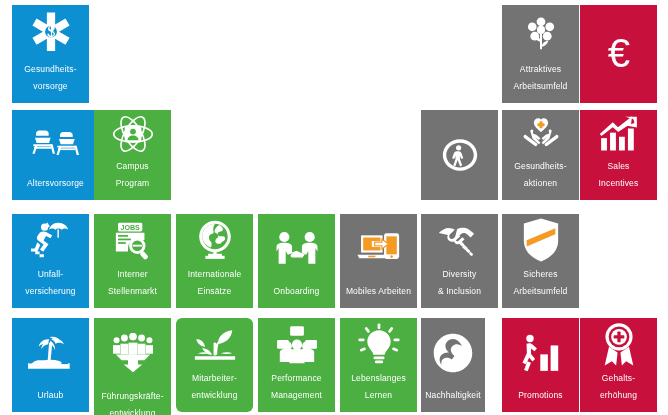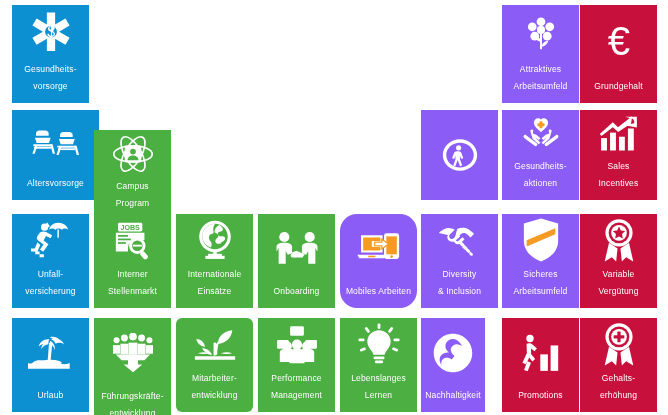--- a/index.html
+++ b/index.html
@@ -34,21 +34,21 @@
     font-size:8.5px;
     line-height:17px;
     letter-spacing:.15px;
     padding:0 2px 8px 2px;
     box-sizing:border-box;
     white-space:pre-line;
     color:#ffffff;
   }
   .c-blue{background:#0d90d2;}
   .c-green{background:#4caf42;}
-  .c-orange{background:#8b5cf6;}
+  .c-orange{background:#737373;}
   .c-red{background:#c8103c;}
 </style>
 </head>
 <body>
 
 <div id="board">
     <div class="tile c-blue" style="left: 12px; top: 5px; width: 77px; height: 98px;">
       <div class="ico">
         <svg viewBox="0 0 64 64" width="44" height="44" fill="#fff">
 <path d="M26 2h12v17.5l15-8.7 6 10.4-15.2 8.8L59 38.8l-6 10.4-15-8.7V58H26V40.5l-15 8.7-6-10.4 15.2-8.8L5 21.2l6-10.4 15 8.7z"></path>
@@ -74,21 +74,20 @@
       </div>
       <div class="lbl">Attraktives
 Arbeitsumfeld</div>
     </div>
     <div class="tile c-red" style="left: 580px; top: 5px; width: 77px; height: 98px;">
       <div class="ico">
         <svg viewBox="0 0 64 64" width="46" height="46" fill="#fff">
 <text x="32" y="50" font-family="Liberation Sans, sans-serif" font-size="56" font-weight="400" text-anchor="middle" fill="#fff">€</text>
 </svg>
       </div>
-      <div class="lbl">Grundgehalt</div>
     </div>
     <div class="tile c-blue" style="left: 12px; top: 110px; width: 87px; height: 90px;">
       <div class="ico">
         <svg viewBox="0 0 72 48" width="48" height="34" fill="#fff">
 <g>
 <path d="M6 10c0-2.6 2.2-4.6 4.8-4.6h9.4c2.6 0 4.8 2 4.8 4.6v3H6z"></path>
 <path d="M4.5 16h23.5l-2.5 8H7z"></path>
 <path d="M2 26h28v3.2H7.6L4 40H.6l3.8-11.2H2z"></path>
 <path d="M27.5 26h3.4l3.6 14h-3.4z"></path>
 <rect x="3" y="30" width="26" height="2.6"></rect>
@@ -97,21 +96,21 @@
 <path d="M6 10c0-2.6 2.2-4.6 4.8-4.6h9.4c2.6 0 4.8 2 4.8 4.6v3H6z"></path>
 <path d="M4.5 16h23.5l-2.5 8H7z"></path>
 <path d="M2 26h28v3.2H7.6L4 40H.6l3.8-11.2H2z"></path>
 <path d="M27.5 26h3.4l3.6 14h-3.4z"></path>
 <rect x="3" y="30" width="26" height="2.6"></rect>
 </g>
 </svg>
       </div>
       <div class="lbl">Altersvorsorge</div>
     </div>
-    <div class="tile c-green" style="left: 94px; top: 110px; width: 77px; height: 90px; margin-top: 20px;">
+    <div class="tile c-green" style="left: 94px; top: 110px; width: 77px; height: 90px;">
       <div class="ico">
         <svg viewBox="0 0 64 64" width="44" height="44" fill="none" stroke="#fff" stroke-width="2.4">
 <ellipse cx="32" cy="32" rx="28" ry="12"></ellipse>
 <ellipse cx="32" cy="32" rx="28" ry="12" transform="rotate(60 32 32)"></ellipse>
 <ellipse cx="32" cy="32" rx="28" ry="12" transform="rotate(-60 32 32)"></ellipse>
 <g stroke="none" fill="#fff">
 <rect x="20" y="20" width="24" height="24" rx="3"></rect>
 <circle cx="32" cy="28.5" r="4.2" fill="#4caf42"></circle>
 <path d="M24 41c0-4.4 3.6-7 8-7s8 2.6 8 7z" fill="#4caf42"></path>
 </g>
@@ -211,21 +210,21 @@
 <circle cx="16" cy="9" r="7.2"></circle>
 <path d="M5 22.5C5 19 9 17 16 17s11 2 11 5.5V32l-6 2-3-5v18H8V24.5l-3 5z"></path>
 <circle cx="52" cy="9" r="7.2"></circle>
 <path d="M63 22.5C63 19 59 17 52 17s-11 2-11 5.5V32l6 2 3-5v18h10V24.5l3 5z"></path>
 <path d="M27 31l6-2.5 6 2.5 6 3-4 4-5-2.6-5 2.6-4-4z"></path>
 <rect x="25" y="32.5" width="18" height="5.5" rx="2.6"></rect>
 </svg>
       </div>
       <div class="lbl">Onboarding</div>
     </div>
-    <div class="tile c-orange" style="left: 340px; top: 214px; width: 77px; height: 94px; border-radius: 17px;">
+    <div class="tile c-orange" style="left: 340px; top: 214px; width: 77px; height: 94px;">
       <div class="ico">
         <svg viewBox="0 0 64 50" width="46" height="38" fill="#fff">
 <path d="M7 6h30v24H7z"></path>
 <rect x="10" y="9" width="24" height="18" fill="#f59a23"></rect>
 <path d="M2 33h40l-2.5 5H4.5z"></path>
 <rect x="17" y="34.3" width="10" height="2.2" fill="#f59a23"></rect>
 <rect x="39" y="3" width="21" height="36" rx="3.4"></rect>
 <rect x="42.2" y="7.4" width="14.6" height="25" fill="#f59a23"></rect>
 <circle cx="49.5" cy="35.6" r="1.8" fill="#f59a23"></circle>
 <path d="M22 14h16v8H22z" fill="#fff"></path>
@@ -249,34 +248,20 @@
     </div>
     <div class="tile c-orange" style="left: 502px; top: 214px; width: 77px; height: 94px;">
       <div class="ico">
         <svg viewBox="0 0 56 64" width="40" height="46" fill="#fff">
 <path d="M28 2 52 9v24c0 14-10.6 24.2-24 29C14.6 57.2 4 47 4 33V9z"></path>
 <path d="M8 32.5 48 15.5v8.5L8 41z" fill="#f59a23"></path>
 </svg>
       </div>
       <div class="lbl">Sicheres
 Arbeitsumfeld</div>
-    </div>
-    <div class="tile c-red" style="left: 580px; top: 214px; width: 77px; height: 94px;">
-      <div class="ico">
-        <svg viewBox="0 0 56 64" width="40" height="46" fill="#fff">
-<circle cx="28" cy="22" r="19"></circle>
-<circle cx="28" cy="22" r="14.5" fill="#c8103c"></circle>
-<circle cx="28" cy="22" r="11" fill="#fff"></circle>
-<path d="m28 13 2.6 5.6 6.1.8-4.5 4.3 1.2 6.1L28 27l-5.4 2.8 1.2-6.1-4.5-4.3 6.1-.8z" fill="#c8103c"></path>
-<path d="M14 36 8 62l10-6 6 6 2-18z"></path>
-<path d="M42 36l6 26-10-6-6 6-2-18z"></path>
-</svg>
-      </div>
-      <div class="lbl">Variable
-Vergütung</div>
     </div>
     <div class="tile c-blue" style="left: 12px; top: 318px; width: 77px; height: 94px;">
       <div class="ico">
         <svg viewBox="0 0 64 56" width="46" height="42" fill="#fff">
 <path d="M30 6c6-2 12 .5 14 4-3-1-6-.6-8 .6-1-2.6-3.4-4-6-4.6z"></path>
 <path d="M32 9c8-3 16 1 18 7-4-2.6-8.6-2.6-11.6-1-1.4-3-3.6-5-6.4-6z"></path>
 <path d="M30 9c-8-1-14 4-15 10 3.4-3.6 8-4.6 11.4-3.6.6-2.6 1.8-4.8 3.6-6.4z"></path>
 <path d="M29 10c-6 2-10 7-10.5 12.5 2.6-4 6.4-6.4 9.6-6.6z"></path>
 <path d="M31 11c4.6 2.6 7 8 6.6 13-1.6-4.6-4.4-7.6-7.2-8.8z"></path>
 <path d="M28.8 13.5h3.6c.8 0 1.4.7 1.3 1.5l-2.5 26h-4l2-26c0-.8.7-1.5 1.6-1.5z"></path>

